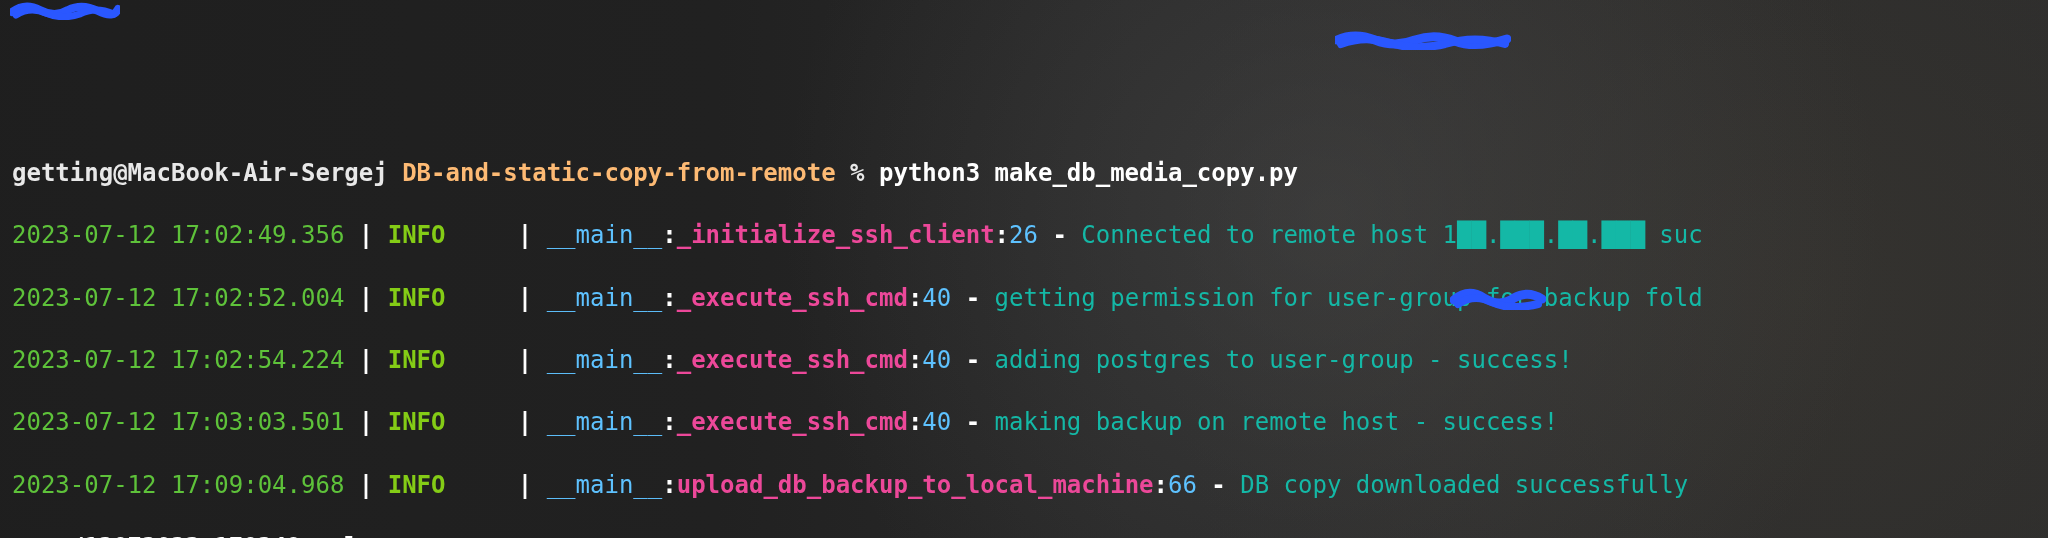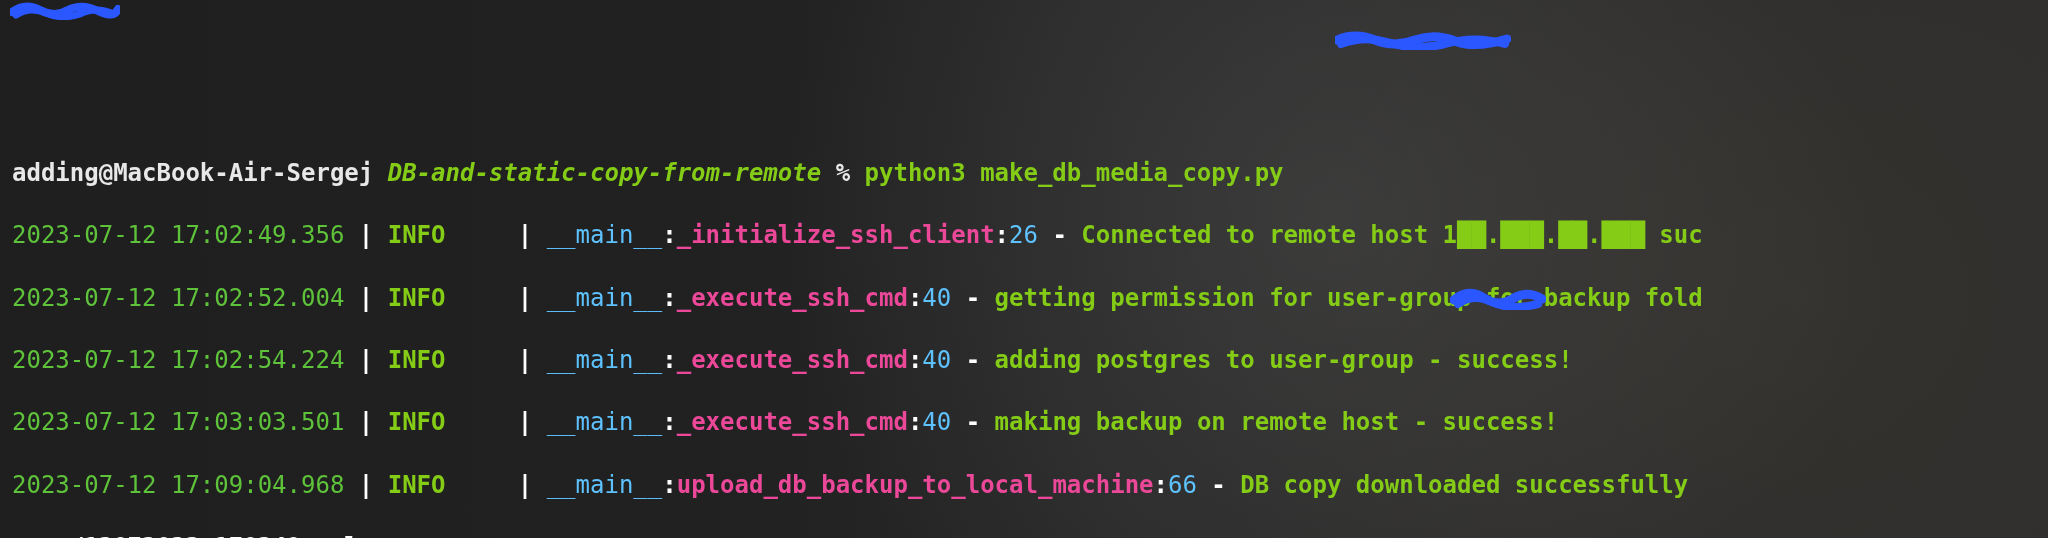--- a/index.html
+++ b/index.html
@@ -30,49 +30,49 @@
       radial-gradient(circle at 65% 40%, rgba(90,90,90,0.35), transparent 40%),
       radial-gradient(circle at 88% 55%, rgba(70,65,55,0.35), transparent 35%),
       linear-gradient(to right, rgba(30,30,30,0.95) 0%, rgba(30,30,30,0.75) 35%, rgba(40,40,40,0.55) 55%, rgba(45,45,45,0.45) 100%);
     z-index: -1;
   }
   .line {
     display: block;
     white-space: pre;
   }
   .prompt-user { color: #e8e8e8; font-weight: bold; }
-  .prompt-path { color: #84cc16; font-weight: bold; font-style: italic; }
+  .prompt-path { color: #fdba74; font-weight: bold; }
   .prompt-pct { color: #e8e8e8; font-weight: bold; }
-  .cmd { color: #84cc16; font-weight: bold; }
+  .cmd { color: #ffffff; font-weight: bold; }
   .ts { color: #5ec23a; font-weight: normal; }
   .sep { color: #fff; font-weight: bold; }
   .level { color: #84cc16; font-weight: bold; }
   .module { color: #5ec2ff; font-weight: normal; }
   .colon { color: #ffffff; font-weight: bold; }
   .func { color: #ec4899; font-weight: bold; }
   .lineno { color: #5ec2ff; font-weight: normal; }
   .dash { color: #ffffff; font-weight: bold; }
-  .msg { color: #84cc16; font-weight: bold; }
+  .msg { color: #14b8a6; font-weight: normal; }
   .cont { color: #ffffff; font-weight: bold; }
 
   .scribble {
     position: absolute;
     pointer-events: none;
   }
   .scribble-1 { left: 10px; top: 0px; width: 110px; height: 20px; }
   .scribble-2 { left: 1335px; top: 30px; width: 176px; height: 20px; }
   .scribble-3 { left: 1450px; top: 286px; width: 96px; height: 24px; }
 </style>
 </head>
 <body>
 
 
 
 <div>
-<span class="line"><span class="prompt-user">adding@MacBook-Air-Sergej</span> <span class="prompt-path">DB-and-static-copy-from-remote</span> <span class="prompt-pct">%</span> <span class="cmd">python3 make_db_media_copy.py</span></span>
+<span class="line"><span class="prompt-user">getting@MacBook-Air-Sergej</span> <span class="prompt-path">DB-and-static-copy-from-remote</span> <span class="prompt-pct">%</span> <span class="cmd">python3 make_db_media_copy.py</span></span>
 <span class="line"><span class="ts">2023-07-12 17:02:49.356</span><span class="sep"> | </span><span class="level">INFO</span><span class="level">    </span><span class="sep"> | </span><span class="module">__main__</span><span class="colon">:</span><span class="func">_initialize_ssh_client</span><span class="colon">:</span><span class="lineno">26</span><span class="dash"> - </span><span class="msg">Connected to remote host 1██.███.██.███ suc</span></span>
 <span class="line"><span class="ts">2023-07-12 17:02:52.004</span><span class="sep"> | </span><span class="level">INFO</span><span class="level">    </span><span class="sep"> | </span><span class="module">__main__</span><span class="colon">:</span><span class="func">_execute_ssh_cmd</span><span class="colon">:</span><span class="lineno">40</span><span class="dash"> - </span><span class="msg">getting permission for user-group for backup fold</span></span>
 <span class="line"><span class="ts">2023-07-12 17:02:54.224</span><span class="sep"> | </span><span class="level">INFO</span><span class="level">    </span><span class="sep"> | </span><span class="module">__main__</span><span class="colon">:</span><span class="func">_execute_ssh_cmd</span><span class="colon">:</span><span class="lineno">40</span><span class="dash"> - </span><span class="msg">adding postgres to user-group - success!</span></span>
 <span class="line"><span class="ts">2023-07-12 17:03:03.501</span><span class="sep"> | </span><span class="level">INFO</span><span class="level">    </span><span class="sep"> | </span><span class="module">__main__</span><span class="colon">:</span><span class="func">_execute_ssh_cmd</span><span class="colon">:</span><span class="lineno">40</span><span class="dash"> - </span><span class="msg">making backup on remote host - success!</span></span>
 <span class="line"><span class="ts">2023-07-12 17:09:04.968</span><span class="sep"> | </span><span class="level">INFO</span><span class="level">    </span><span class="sep"> | </span><span class="module">__main__</span><span class="colon">:</span><span class="func">upload_db_backup_to_local_machine</span><span class="colon">:</span><span class="lineno">66</span><span class="dash"> - </span><span class="msg">DB copy downloaded successfully</span></span>
 <span class="line cont">copy/12072023_170249.sql</span>
 
 
 
 

